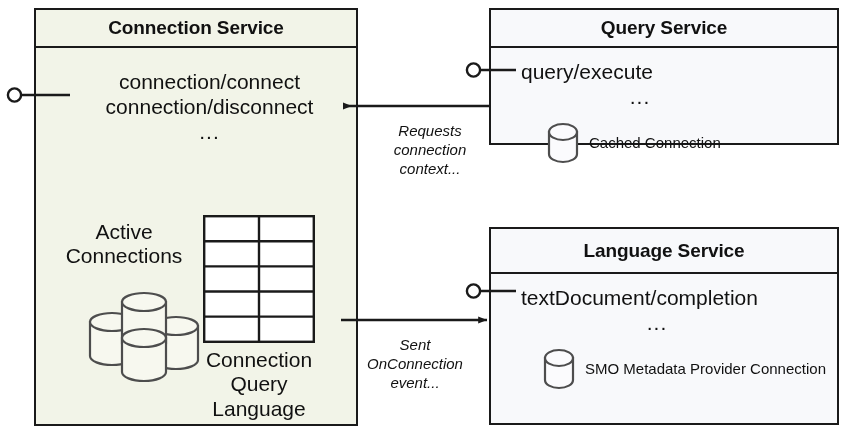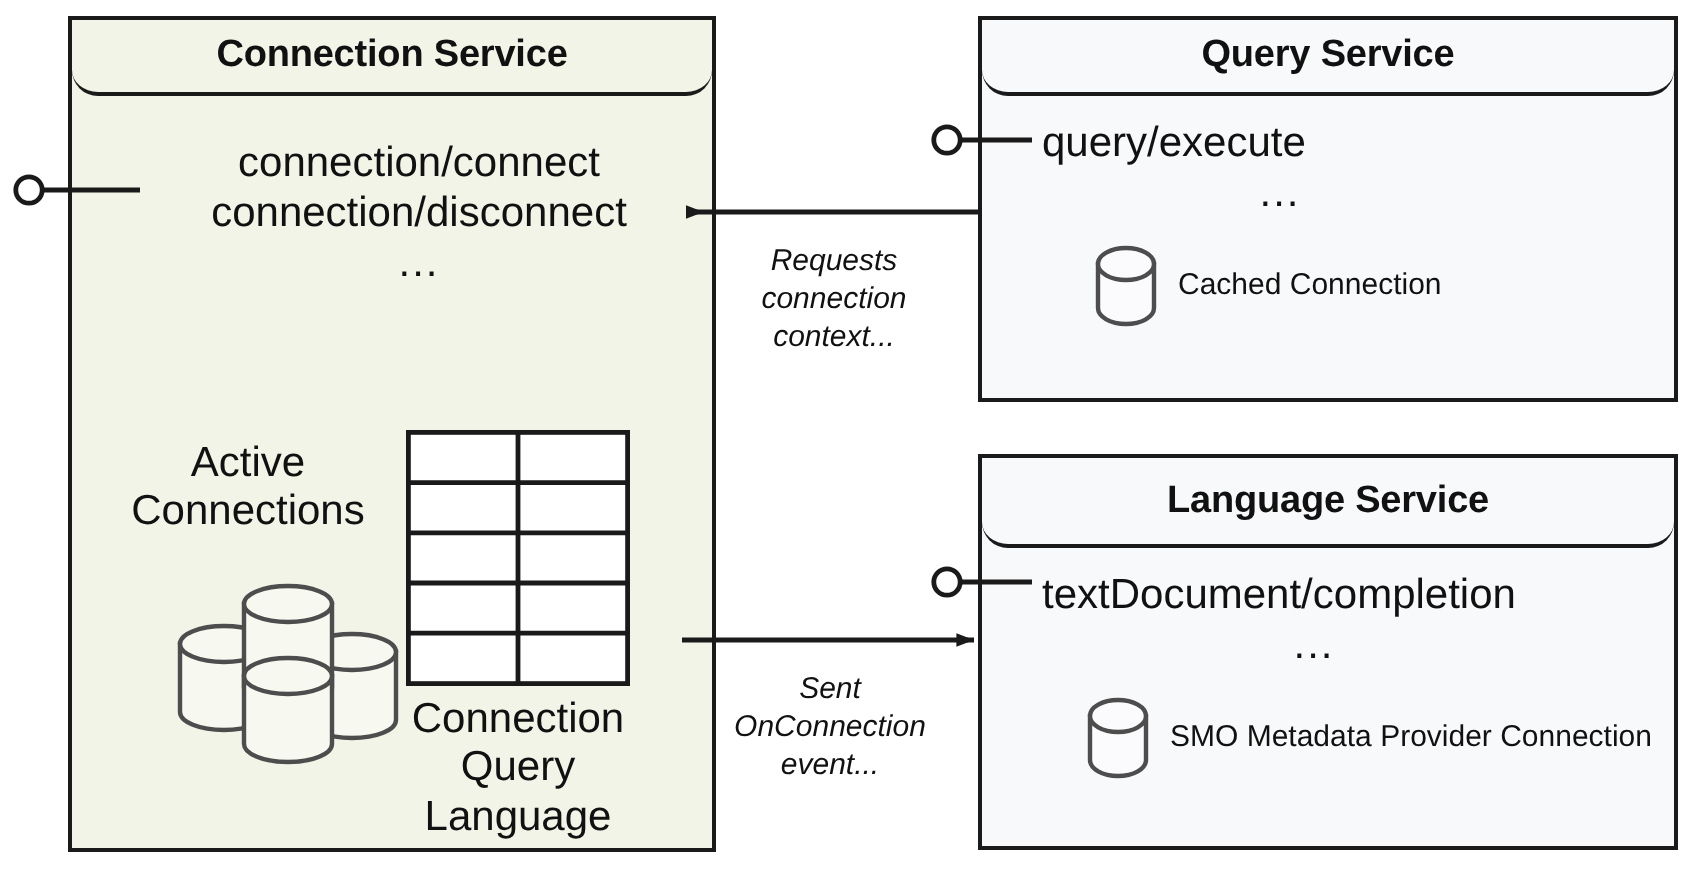--- a/index.html
+++ b/index.html
@@ -31,21 +31,20 @@
     box-sizing: border-box;
     border-bottom: 2px solid #1a1a1a;
     text-align: center;
     font-weight: bold;
     font-size: 19px;
     color: #111111;
     display: flex;
     align-items: center;
     justify-content: center;
     letter-spacing: -0.1px;
-    border-radius: 13px;
   }
   .node-body {
     position: relative;
     flex: 1 1 auto;
   }
 
   
   #connection-service {
     left: 34px;
     top: 8px;
@@ -53,21 +52,21 @@
     height: 418px;
     background: #f2f4e8;
   }
   #connection-service .node-header { height: 38px; }
 
   
   #query-service {
     left: 489px;
     top: 8px;
     width: 350px;
-    height: 193px;
+    height: 137px;
     background: #f8f9fb;
   }
   #query-service .node-header { height: 38px; }
 
   
   #language-service {
     left: 489px;
     top: 227px;
     width: 350px;
     height: 198px;
@@ -260,21 +259,21 @@
     <g>
       <line x1="480" y1="291" x2="516" y2="291" stroke="#1a1a1a" stroke-width="2.4"></line>
       <circle cx="473.5" cy="291" r="6.6" fill="#ffffff" stroke="#1a1a1a" stroke-width="2.4"></circle>
     </g>
 
     <line x1="489" y1="106" x2="343" y2="106" stroke="#1a1a1a" stroke-width="2.4" marker-end="url(#arrow-left)"></line>
 
     <line x1="341" y1="320" x2="487" y2="320" stroke="#1a1a1a" stroke-width="2.4" marker-end="url(#arrow-right)"></line>
   </svg>
 
-  <div class="edge-label" style="left: 358px; top: 122px; width: 118px;">
+  <div class="edge-label" style="left: 358px; top: 122px; width: 118px; padding-left: 13px;">
     <span>Requests</span>
     <span>connection</span>
     <span>context...</span>
   </div>
 
   <div class="edge-label" style="left: 350px; top: 336px; width: 130px;">
     <span>Sent</span>
     <span>OnConnection</span>
     <span>event...</span>
   </div>

